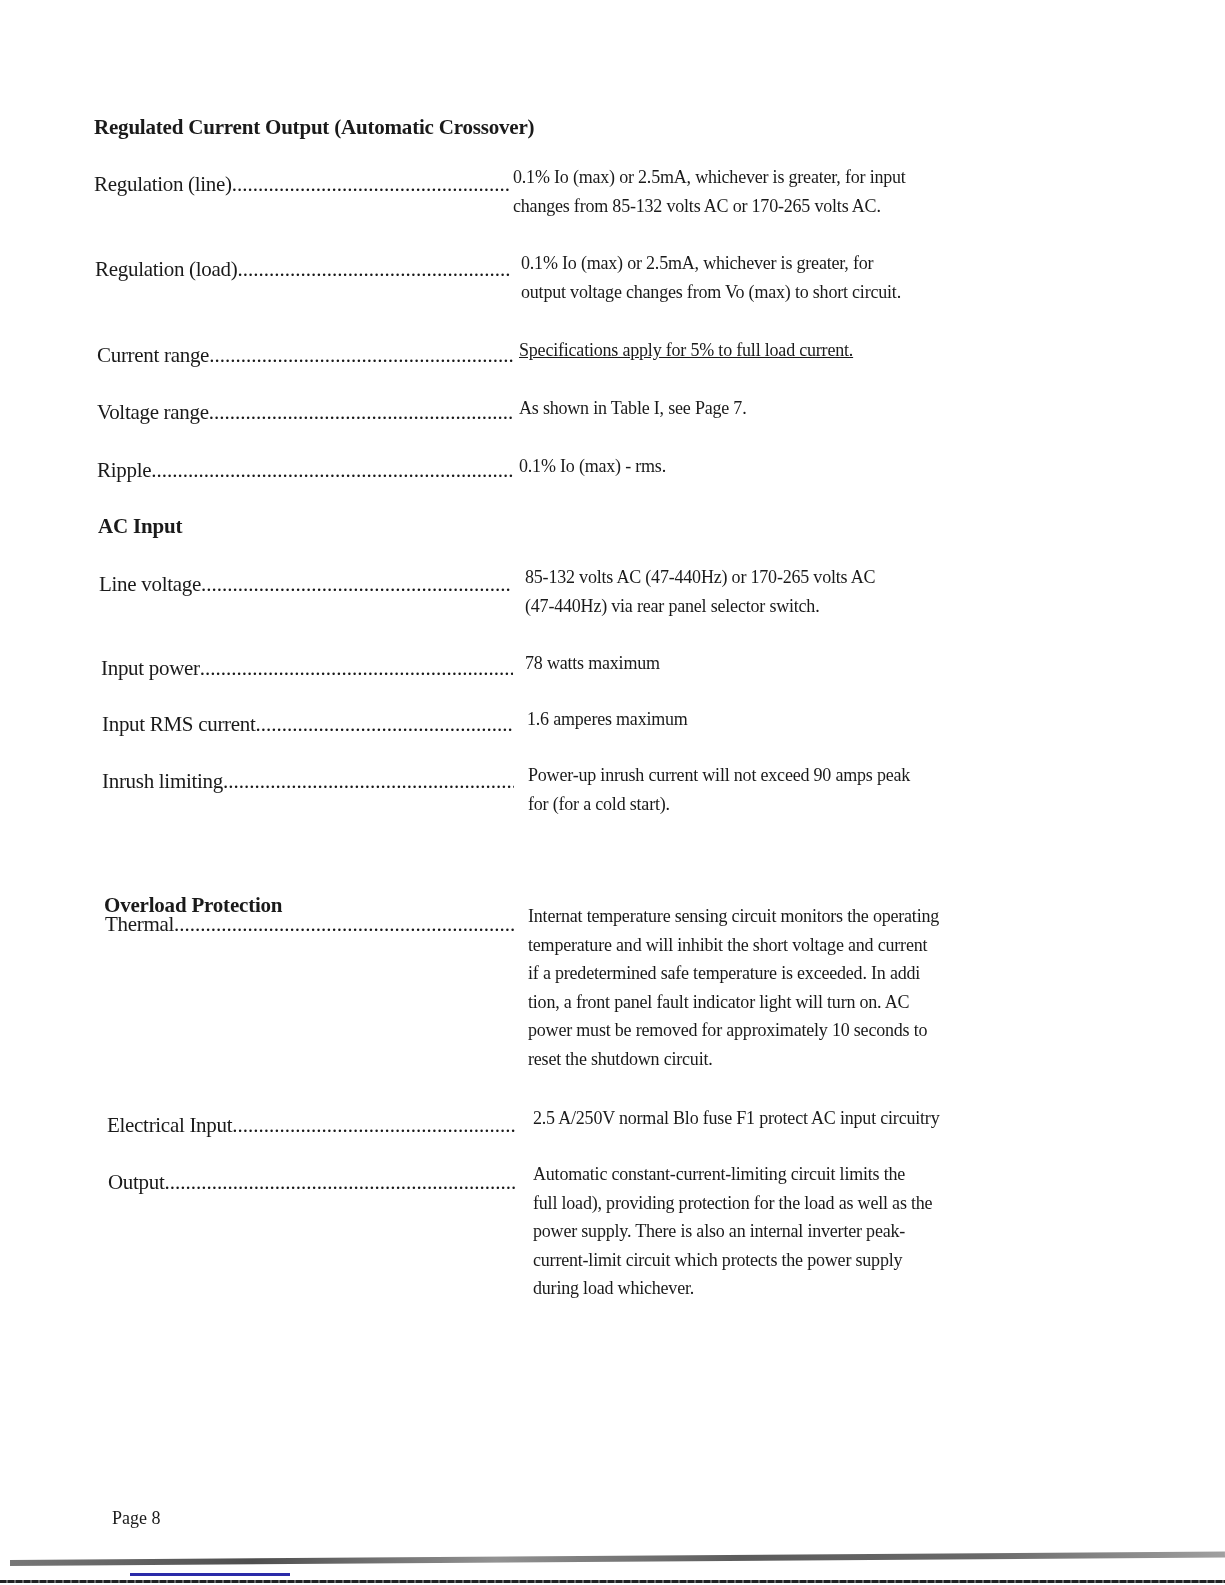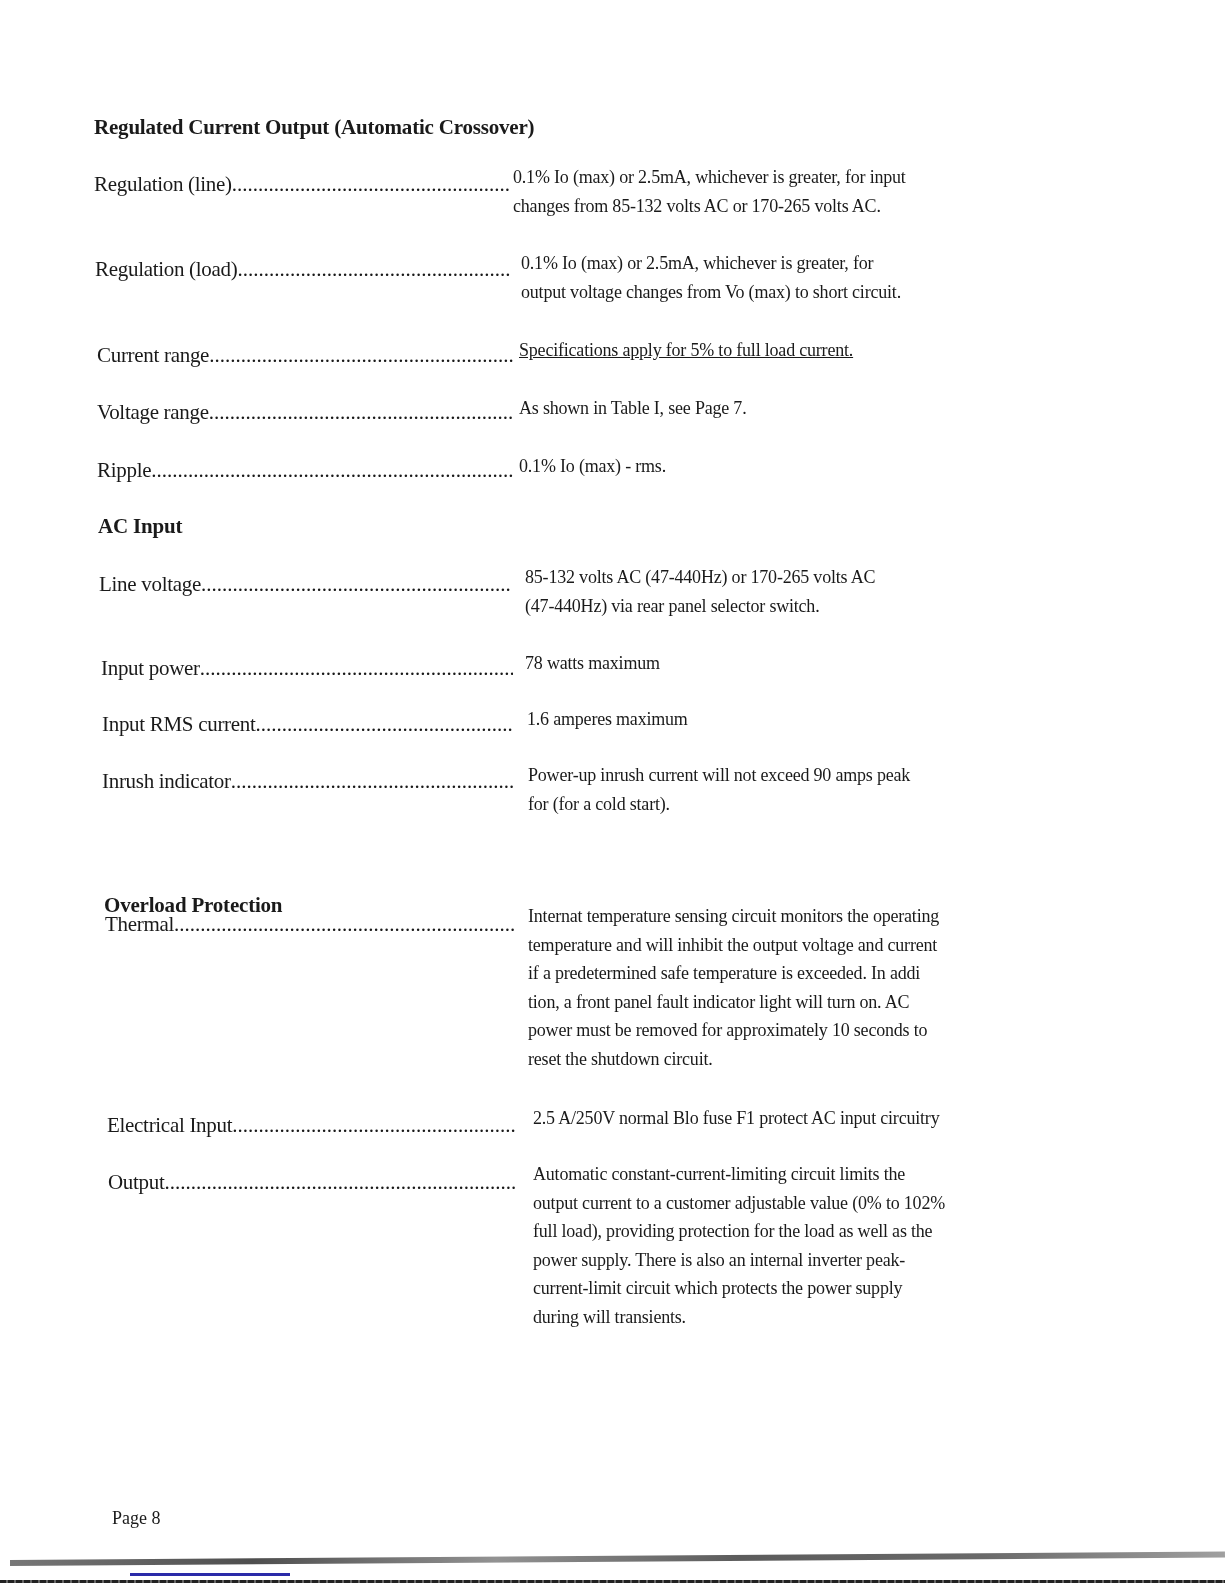--- a/index.html
+++ b/index.html
@@ -81,51 +81,50 @@
   <div class="label" style="left:101px; top:656px; width:412px;"><span>Input power</span><span class="dots">....................................................................................................</span></div>
   <div class="value" style="left:525px; top:649px;">
     <div>78 watts maximum</div>
   </div>
 
   <div class="label" style="left:102px; top:712px; width:412px;"><span>Input RMS current</span><span class="dots">....................................................................................................</span></div>
   <div class="value" style="left:527px; top:705px;">
     <div>1.6 amperes maximum</div>
   </div>
 
-  <div class="label" style="left:102px; top:769px; width:412px;"><span>Inrush indicator</span><span class="dots">....................................................................................................</span></div>
+  <div class="label" style="left:102px; top:769px; width:412px;"><span>Inrush limiting</span><span class="dots">....................................................................................................</span></div>
   <div class="value" style="left:528px; top:761px;">
     <div>Power-up inrush current will not exceed 90 amps peak</div>
     <div>for (for a cold start).</div>
   </div>
 
   <div class="heading" style="left:104px; top:893px;">Overload Protection</div>
 
   <div class="label" style="left:105px; top:912px; width:410px;"><span>Thermal</span><span class="dots">....................................................................................................</span></div>
   <div class="value" style="left:528px; top:902px;">
     <div>Internat temperature sensing circuit monitors the operating</div>
-    <div>temperature and will inhibit the output voltage and current</div>
+    <div>temperature and will inhibit the short voltage and current</div>
     <div>if a predetermined safe temperature is exceeded.  In addi</div>
     <div>tion, a front panel fault indicator light will turn on.  AC</div>
     <div>power must be removed for approximately 10 seconds to</div>
     <div>reset the shutdown circuit.</div>
   </div>
 
   <div class="label" style="left:107px; top:1113px; width:409px;"><span>Electrical Input</span><span class="dots">....................................................................................................</span></div>
   <div class="value" style="left:533px; top:1104px;">
     <div>2.5 A/250V normal Blo fuse F1 protect  AC  input circuitry</div>
   </div>
 
   <div class="label" style="left:108px; top:1170px; width:408px;"><span>Output</span><span class="dots">....................................................................................................</span></div>
   <div class="value" style="left:533px; top:1160px;">
     <div>Automatic constant-current-limiting circuit limits the</div>
-    <div>output current to a customer adjustable value (0% to 102%</div>
     <div>full load), providing protection for the load as well as the</div>
     <div>power supply. There is also an internal inverter peak-</div>
     <div>current-limit circuit which protects the power supply</div>
-    <div>during will transients.</div>
+    <div>during load whichever.</div>
   </div>
 
   <div class="footer">Page  8</div>
 
   <div class="scanline"></div>
   <div class="scanline-blue"></div>
   <div class="bottom-border"></div>
 </div>
 
 </body></html>

